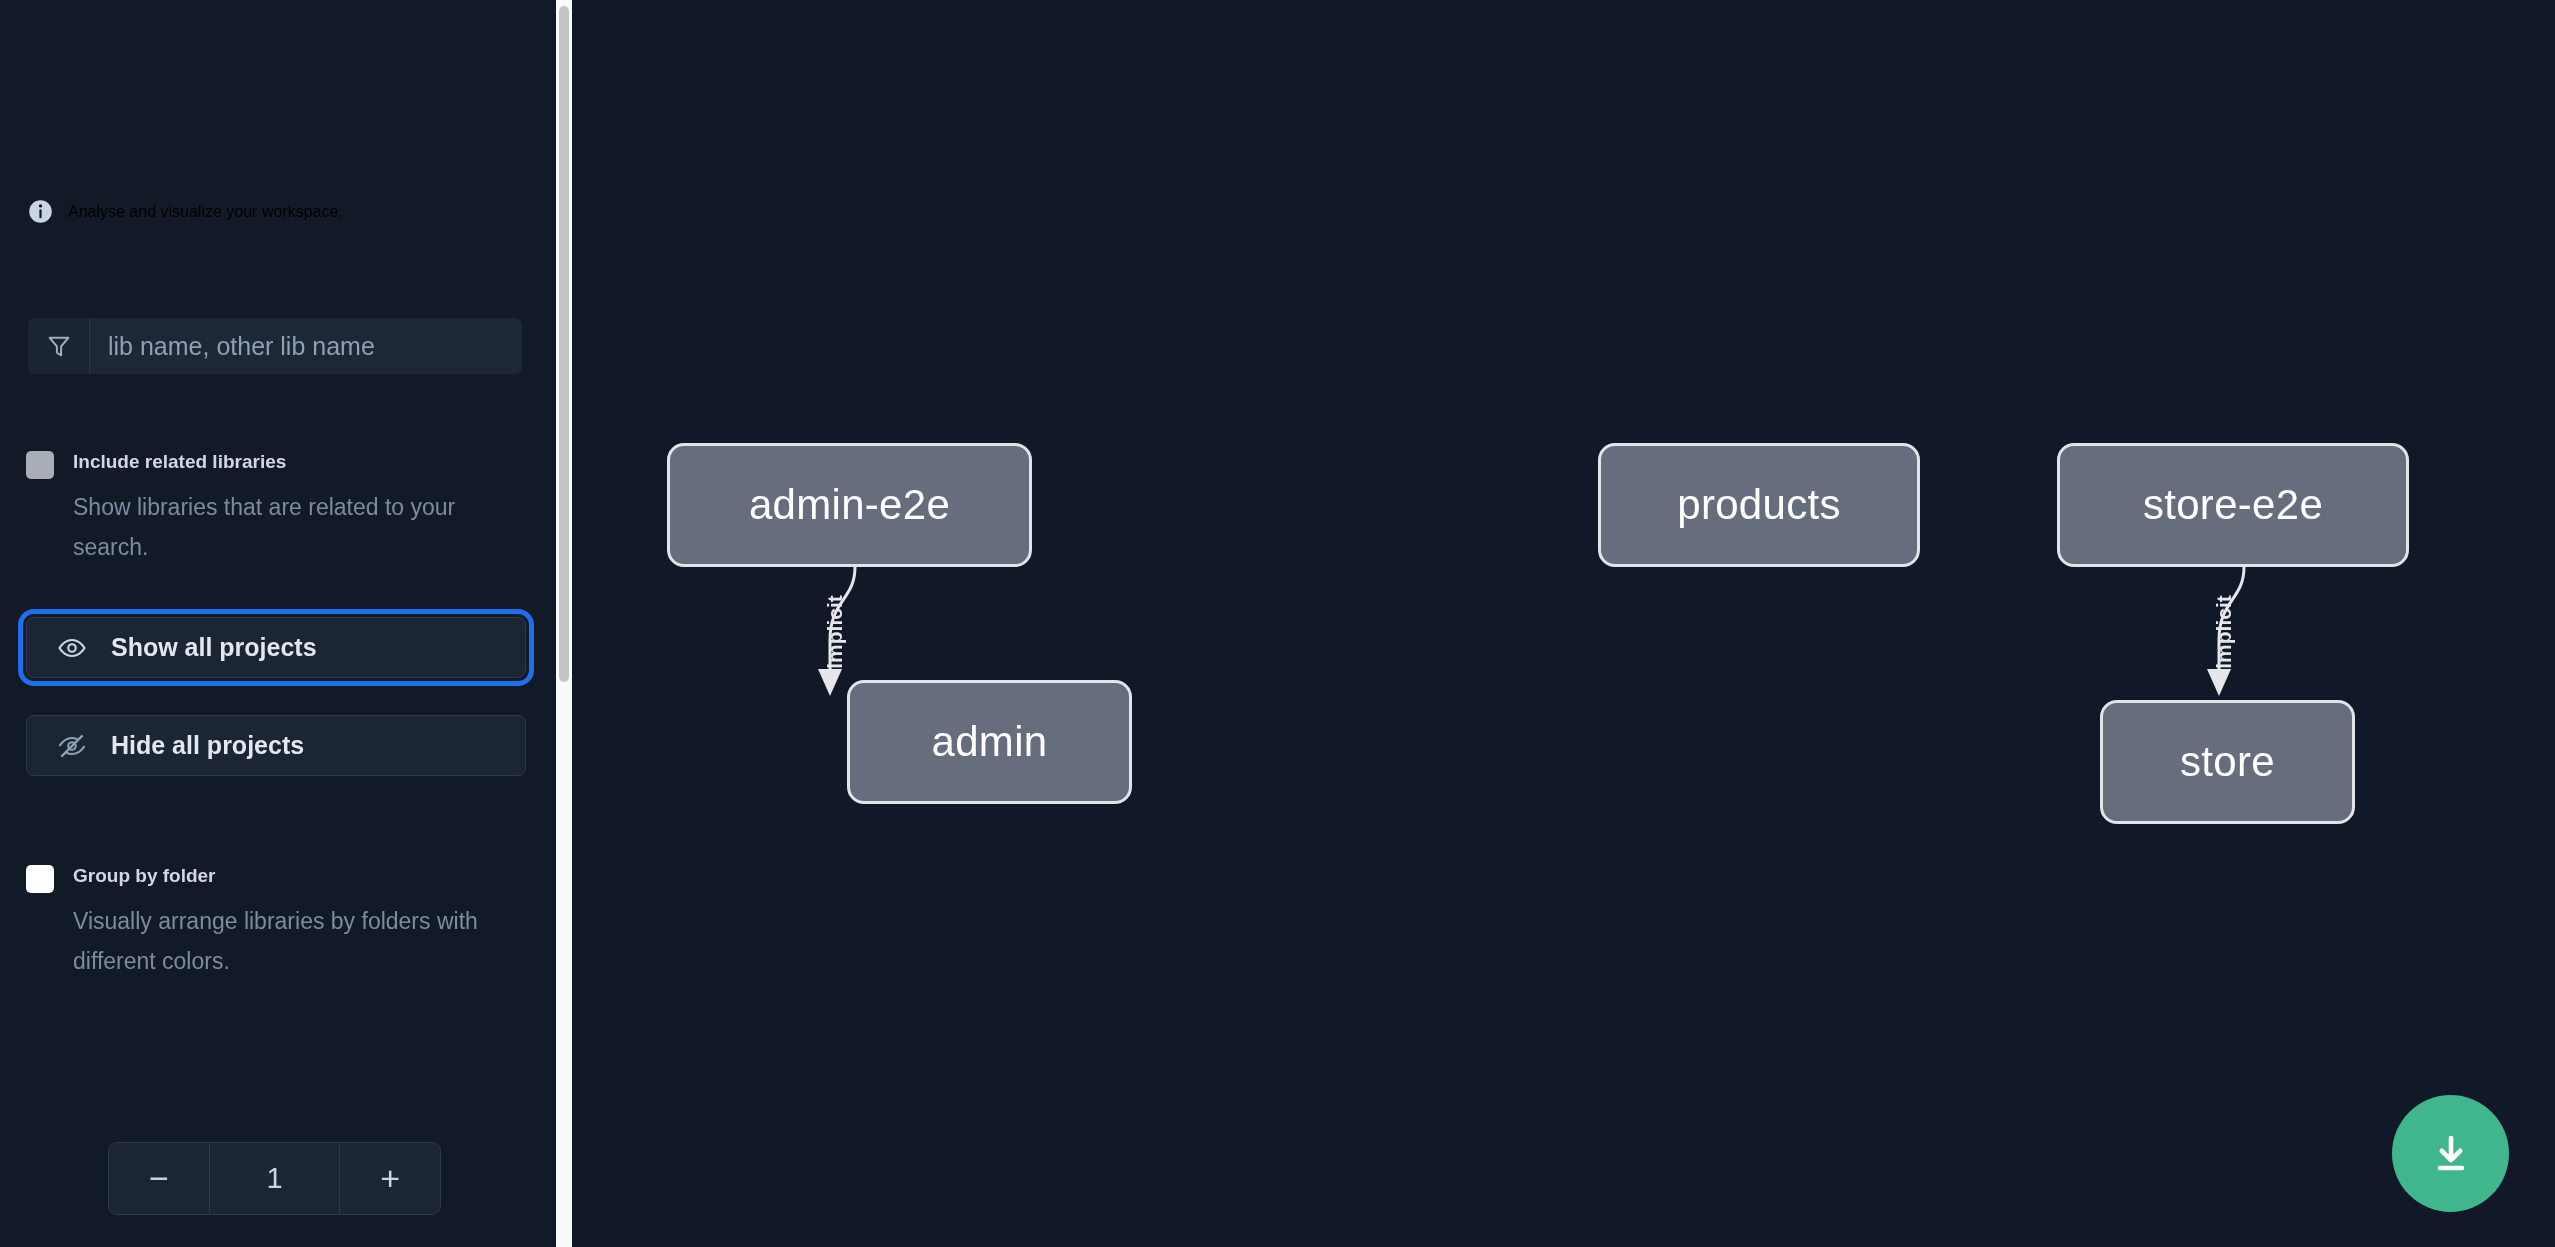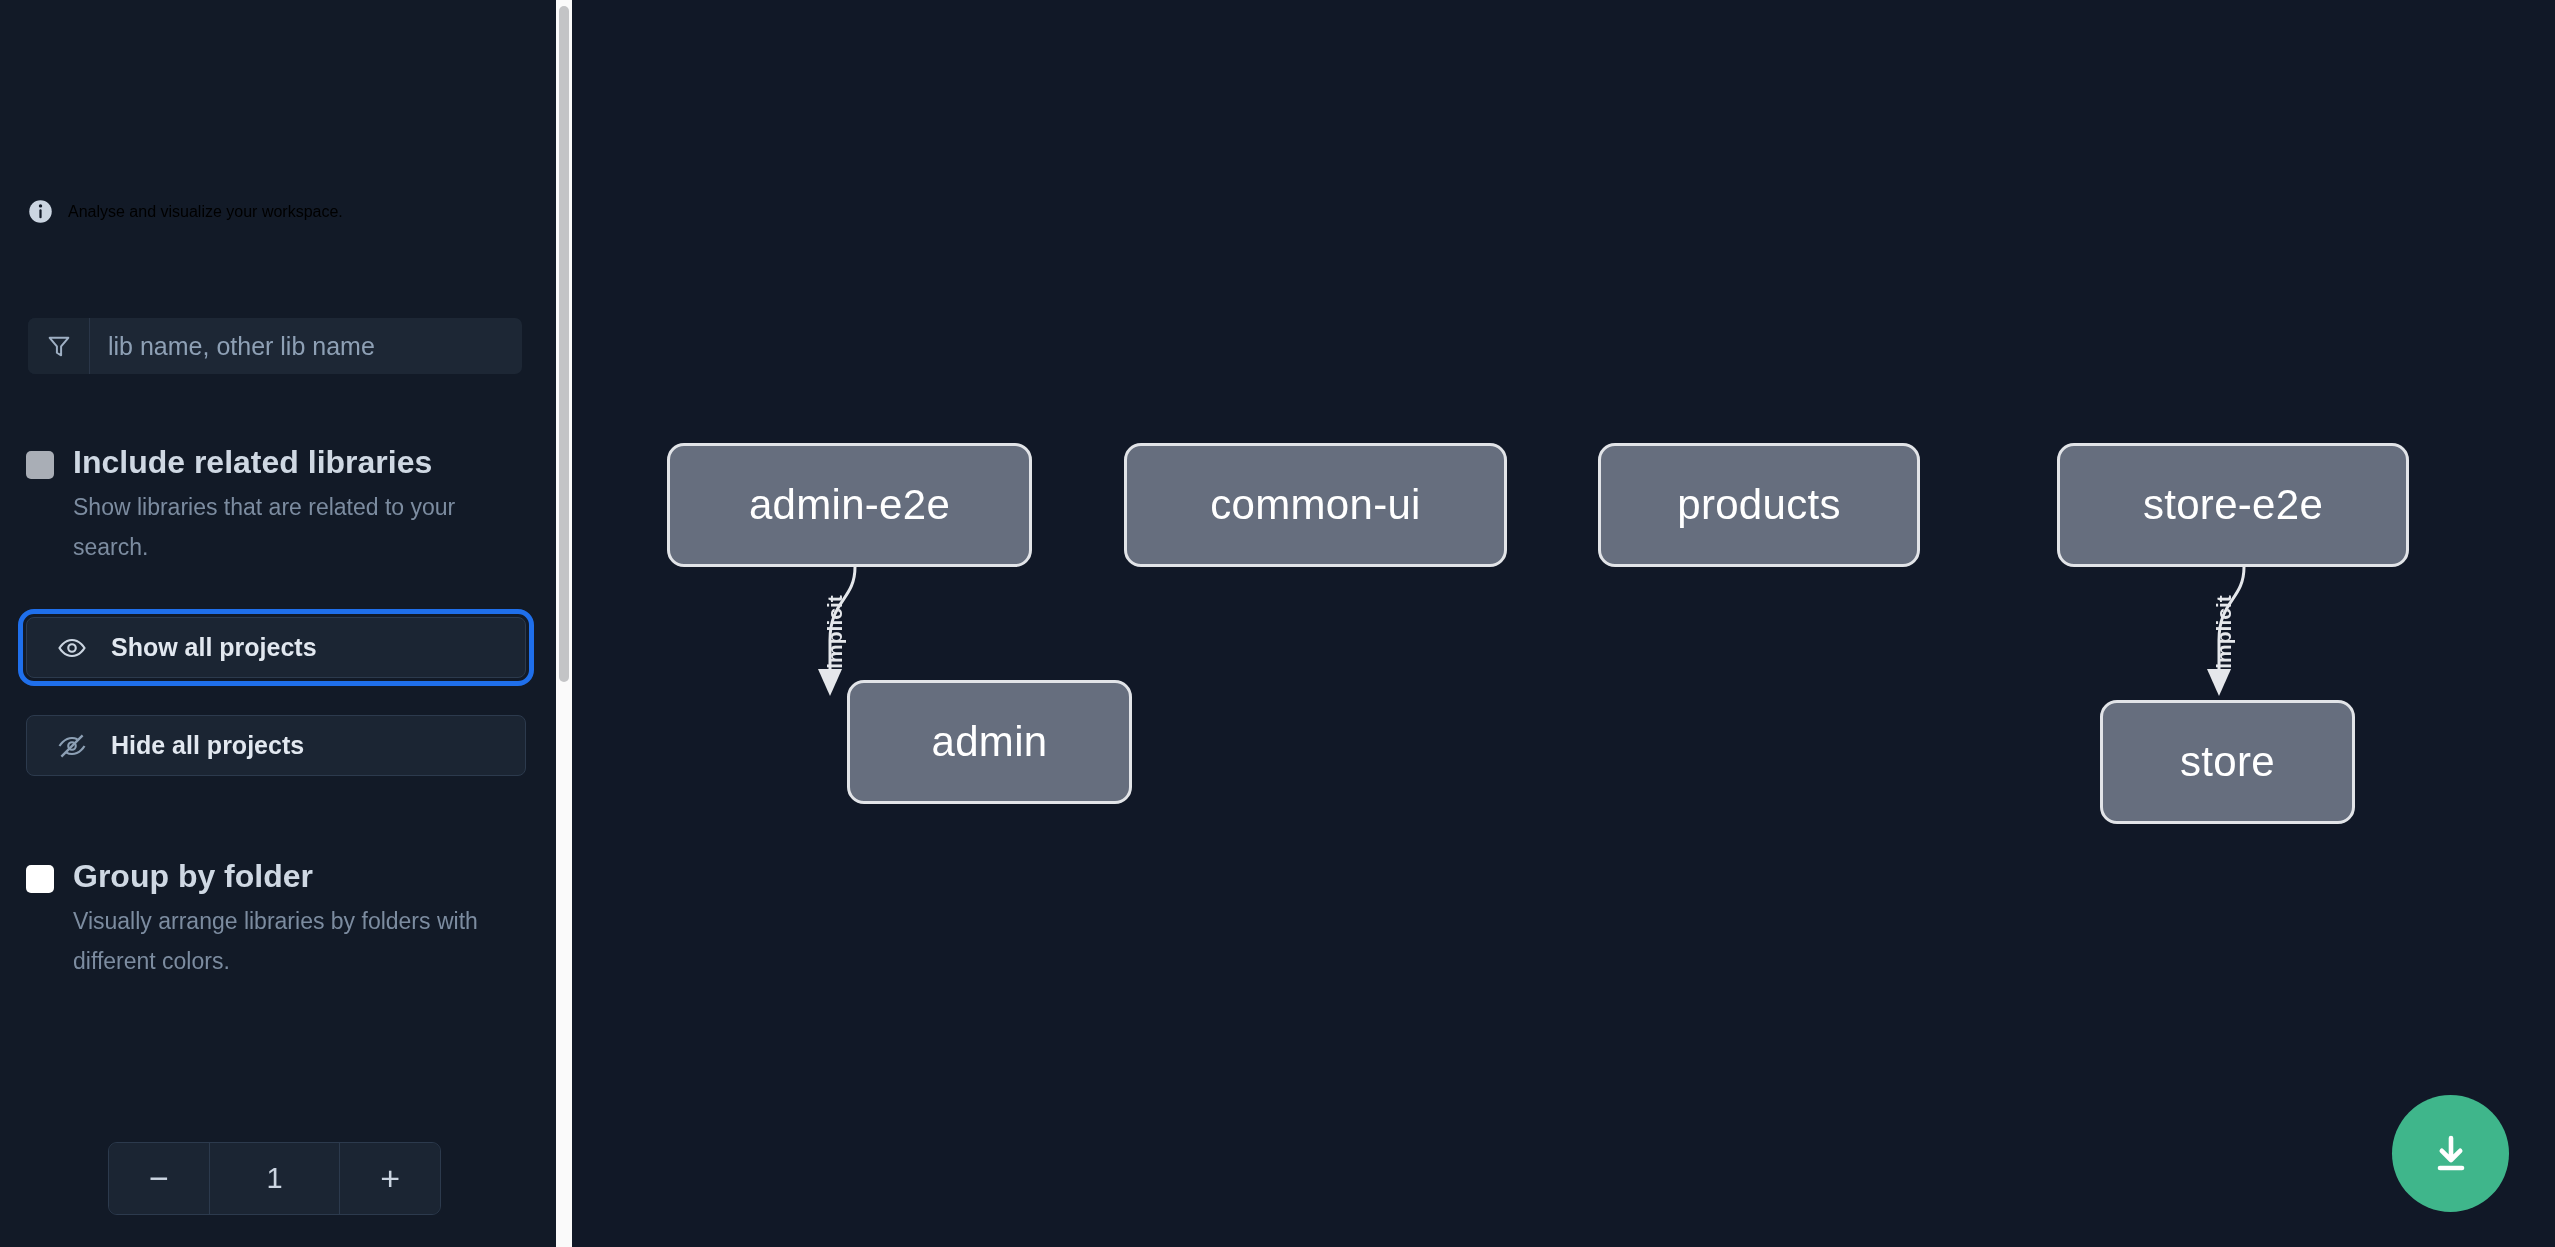--- a/index.html
+++ b/index.html
@@ -65,21 +65,21 @@
   }
   #filter-input::placeholder { color: #8ea0b5; }
 
   
   .opt-row { position: absolute; left: 26px; width: 500px; }
   .opt-head { display: flex; align-items: flex-start; gap: 19px; }
   .cb { width: 28px; height: 28px; flex: none; border-radius: 5px; margin-top: 3px; cursor: pointer; }
   .cb-grey { background: #a9aeb6; }
   .cb-white { background: #ffffff; }
   .cb-green { background: #3fb68b; display: flex; align-items: center; justify-content: center; }
-  .opt-label { font-size: 32px; font-weight: 700; color: #cfd8e3; line-height: 28px; }
+  .opt-label { font-size: 19px; font-weight: 700; color: #cfd8e3; line-height: 28px; }
   .opt-desc { font-size: 23px; color: #7c8ca0; line-height: 40px; margin-top: 8px; margin-left: 47px; }
 
   
   .sb-btn {
     position: absolute; left: 26px; width: 500px; height: 61px;
     background: #1b2533; border: 1.5px solid #2c3a4d; border-radius: 8px;
     display: flex; align-items: center; gap: 24px; padding-left: 30px;
     color: #e2e8f0; font-size: 25px; font-weight: 700; cursor: pointer;
   }
   #btn-show-all { top: 617px; outline: 5px solid #1f6feb; outline-offset: 3px; }
@@ -210,23 +210,20 @@
           <path d="M0 0 L9 4 L0 8 Z" fill="#e5e7eb"></path>
         </marker>
       </defs>
       <path d="M283 567 C283 600 258 600 258 640 L258 690" fill="none" stroke="#e5e7eb" stroke-width="3" marker-end="url(#arrow)"></path>
       <path d="M1672 567 C1672 600 1647 600 1647 640 L1647 690" fill="none" stroke="#e5e7eb" stroke-width="3" marker-end="url(#arrow)"></path>
     </svg>
 
     <div class="node" style="left:95px;top:443px;width:365px;height:124px">
       <span>admin-e2e</span>
     </div>
-    <div class="node" style="left:552px;top:443px;width:383px;height:124px">
-      <span>common-ui</span>
-    </div>
     <div class="node" style="left:1026px;top:443px;width:322px;height:124px">
       <span>products</span>
     </div>
     <div class="node" style="left:1485px;top:443px;width:352px;height:124px">
       <span>store-e2e</span>
     </div>
     <div class="node" style="left:275px;top:680px;width:285px;height:124px">
       <span>admin</span>
     </div>
     <div class="node" style="left:1528px;top:700px;width:255px;height:124px">

